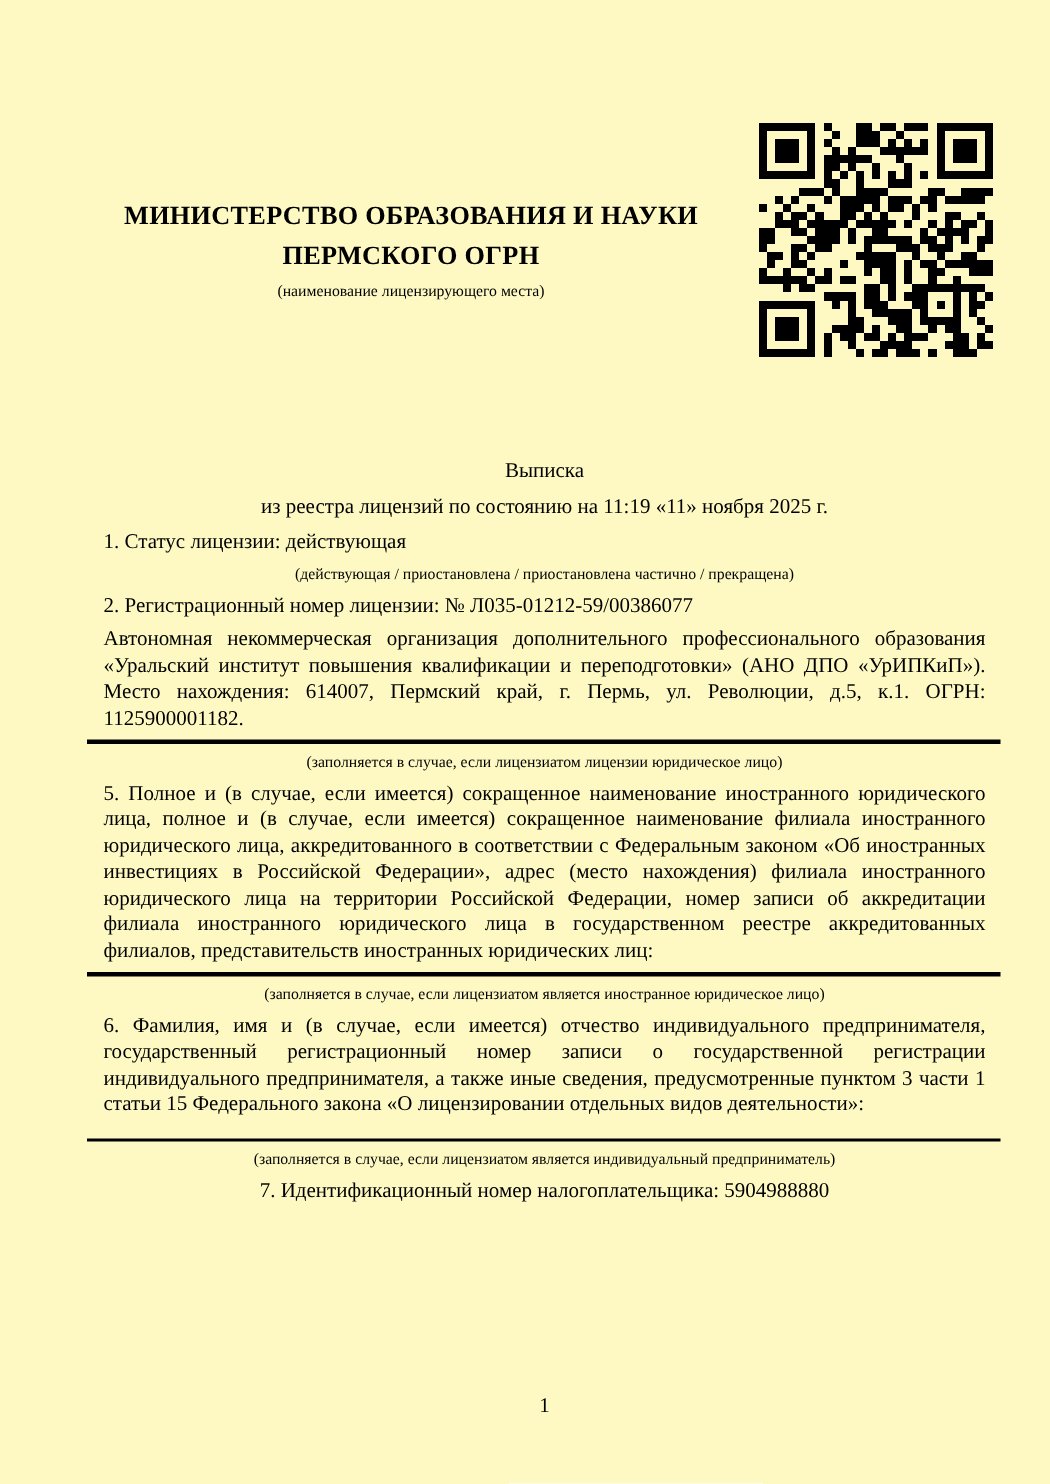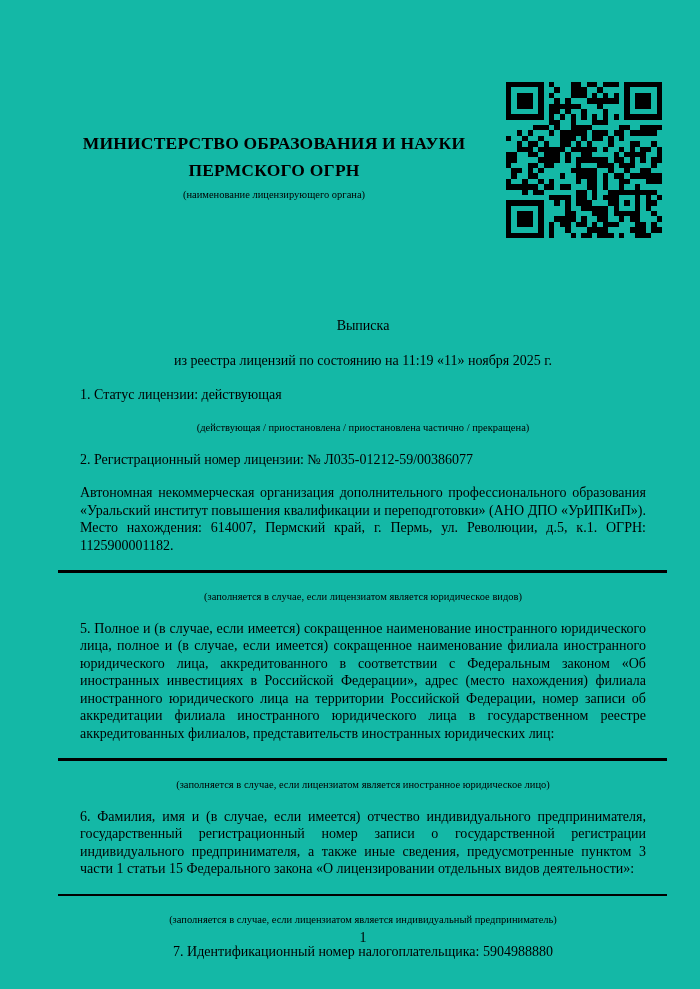--- a/index.html
+++ b/index.html
@@ -1,20 +1,20 @@
 <!DOCTYPE html>
 <html lang="ru"><head>
 <meta charset="utf-8">
 <style>
   html, body { margin: 0; padding: 0; background: #ffffff; }
   .page {
     position: relative;
     width: 700px;
     height: 989px;
-    background: #14b8a6;
+    background: #fef9c3;
     color: #000000;
     font-family: "Liberation Serif", "DejaVu Serif", serif;
     overflow: hidden;
   }
 
   
   .qr {
     position: absolute;
     left: 506px;
     top: 82px;
@@ -45,21 +45,21 @@
 
   
   .content {
     position: absolute;
     left: 64px;
     top: 300px;
     width: 598px;
     font-size: 14px;
     line-height: 17.5px;
   }
-  .content p { margin: 16px; }
+  .content p { margin: 5px; }
   .doc-title { text-align: center; line-height: 19px; }
   .just { text-align: justify; }
   .note {
     font-size: 10.5px;
     line-height: 15px;
     text-align: center;
     margin-top: 2px;
   }
   .rule {
     height: 2.5px;
@@ -531,39 +531,39 @@
         <rect x="21" y="28" width="1" height="1" fill="#000"></rect>
         <rect x="24" y="28" width="1" height="1" fill="#000"></rect>
         <rect x="25" y="28" width="1" height="1" fill="#000"></rect>
         <rect x="26" y="28" width="1" height="1" fill="#000"></rect>
       </svg>
   </div>
 
   <div class="header-block">
     <div class="org-line">МИНИСТЕРСТВО ОБРАЗОВАНИЯ И НАУКИ</div>
     <div class="org-line">ПЕРМСКОГО ОГРН</div>
-    <div class="org-caption">(наименование лицензирующего органа)</div>
+    <div class="org-caption">(наименование лицензирующего места)</div>
   </div>
 
   <div class="content">
 
     <div class="doc-title">
       <p>Выписка</p>
       <p>из реестра лицензий по состоянию на 11:19 «11» ноября 2025 г.</p>
     </div>
 
     <p class="mt-item1">1. Статус лицензии: действующая</p>
     <p class="note">(действующая / приостановлена / приостановлена частично / прекращена)</p>
 
     <p class="mt-item2">2. Регистрационный номер лицензии: № Л035-01212-59/00386077</p>
 
 
     <p class="just">Автономная некоммерческая организация дополнительного профессионального образования «Уральский институт повышения квалификации и переподготовки» (АНО ДПО «УрИПКиП»). Место нахождения: 614007, Пермский край, г. Пермь, ул. Революции, д.5, к.1. ОГРН: 1125900001182.</p>
     <div class="rule rule-f4"></div>
-    <p class="note">(заполняется в случае, если лицензиатом является юридическое видов)</p>
+    <p class="note">(заполняется в случае, если лицензиатом лицензии юридическое лицо)</p>
 
     <p class="just mt-item5">5. Полное и (в случае, если имеется) сокращенное наименование иностранного юридического лица, полное и (в случае, если имеется) сокращенное наименование филиала иностранного юридического лица, аккредитованного в соответствии с Федеральным законом «Об иностранных инвестициях в Российской Федерации», адрес (место нахождения) филиала иностранного юридического лица на территории Российской Федерации, номер записи об аккредитации филиала иностранного юридического лица в государственном реестре аккредитованных филиалов, представительств иностранных юридических лиц:</p>
     <p class="just"></p>
     <div class="rule rule-f5"></div>
     <p class="note">(заполняется в случае, если лицензиатом является иностранное юридическое лицо)</p>
 
     <p class="just mt-item6">6. Фамилия, имя и (в случае, если имеется) отчество индивидуального предпринимателя, государственный регистрационный номер записи о государственной регистрации индивидуального предпринимателя, а также иные сведения, предусмотренные пунктом 3 части 1 статьи 15 Федерального закона «О лицензировании отдельных видов деятельности»:</p>
     <p class="just"></p>
     <div class="rule rule-f6"></div>
     <p class="note">(заполняется в случае, если лицензиатом является индивидуальный предприниматель)</p>

